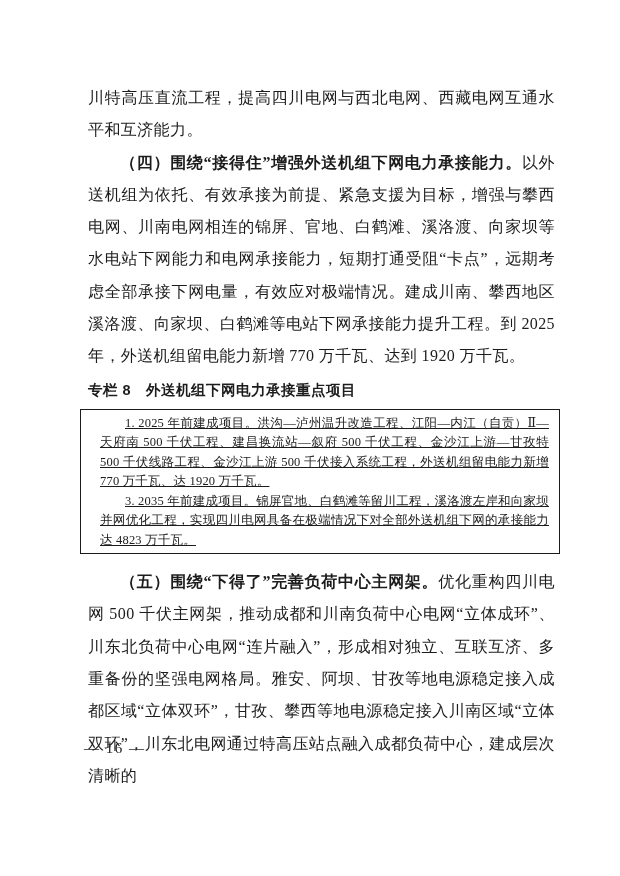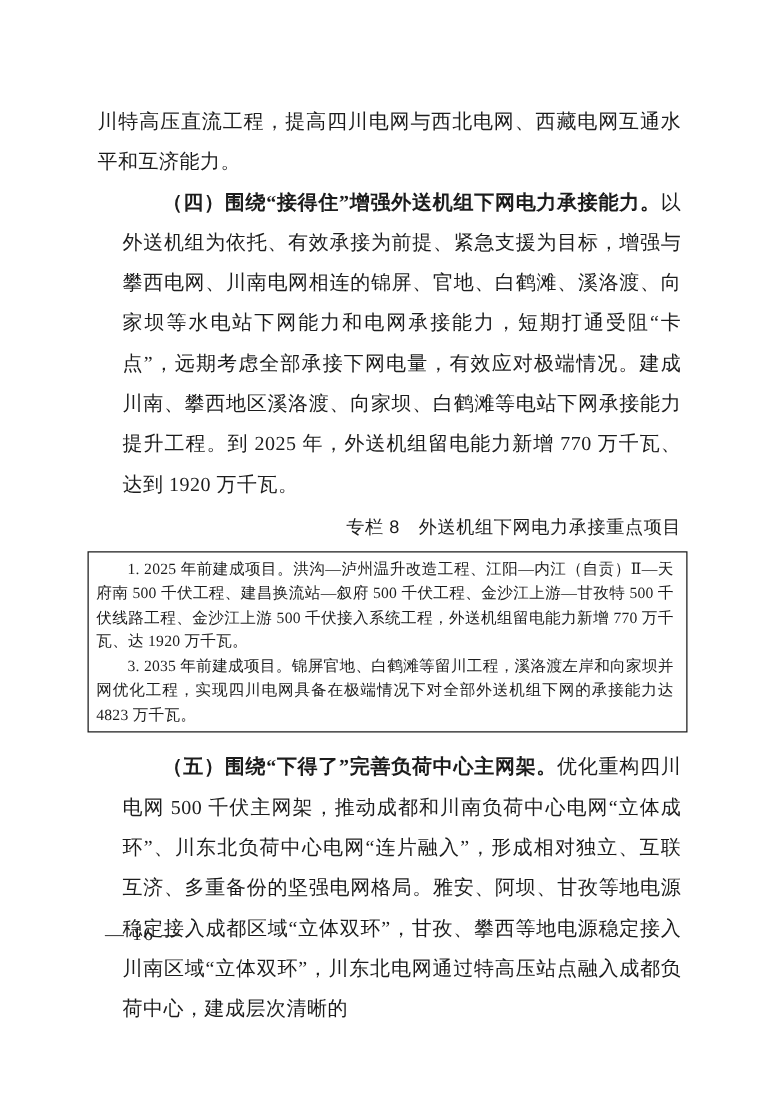--- a/index.html
+++ b/index.html
@@ -7,46 +7,47 @@
     position: relative;
     width: 620px;
     height: 876px;
     background: #ffffff;
     color: #1c1c1c;
     font-family: "Liberation Serif", "DejaVu Serif", serif;
     overflow: hidden;
   }
   .content {
     position: absolute;
-    left: 78px;
+    left: 88px;
     top: 82px;
     width: 467px;
   }
   .para {
     margin: 0;
     font-size: 16px;
     line-height: 32.3px;
     text-align: justify;
     letter-spacing: 0.4px;
   }
-  .para.indent { text-indent: 2em; margin-left: 20px; }
+  .para.indent { text-indent: 2em; }
   .lead { font-weight: bold; }
   .box-title {
     margin: 7px 0 9px 0;
     font-family: "Liberation Sans", "DejaVu Sans", sans-serif;
-    font-weight: normal;
+    font-weight: bold;
     font-size: 14.5px;
     line-height: 20px;
-    text-align: right;
+    text-align: left;
     letter-spacing: 0.5px;
   }
   .box {
     border: 1.5px solid #1c1c1c;
     margin: 0 -5px 12px -8px;
-    padding: 4px 10px 3px 6px;
+    padding: 4px 10px 3px 19px;
+    text-decoration: underline;
   }
   .box-item {
     margin: 0;
     font-size: 12.5px;
     line-height: 19.5px;
     text-align: justify;
     text-indent: 2em;
     letter-spacing: 0.2px;
   }
   .footer {

